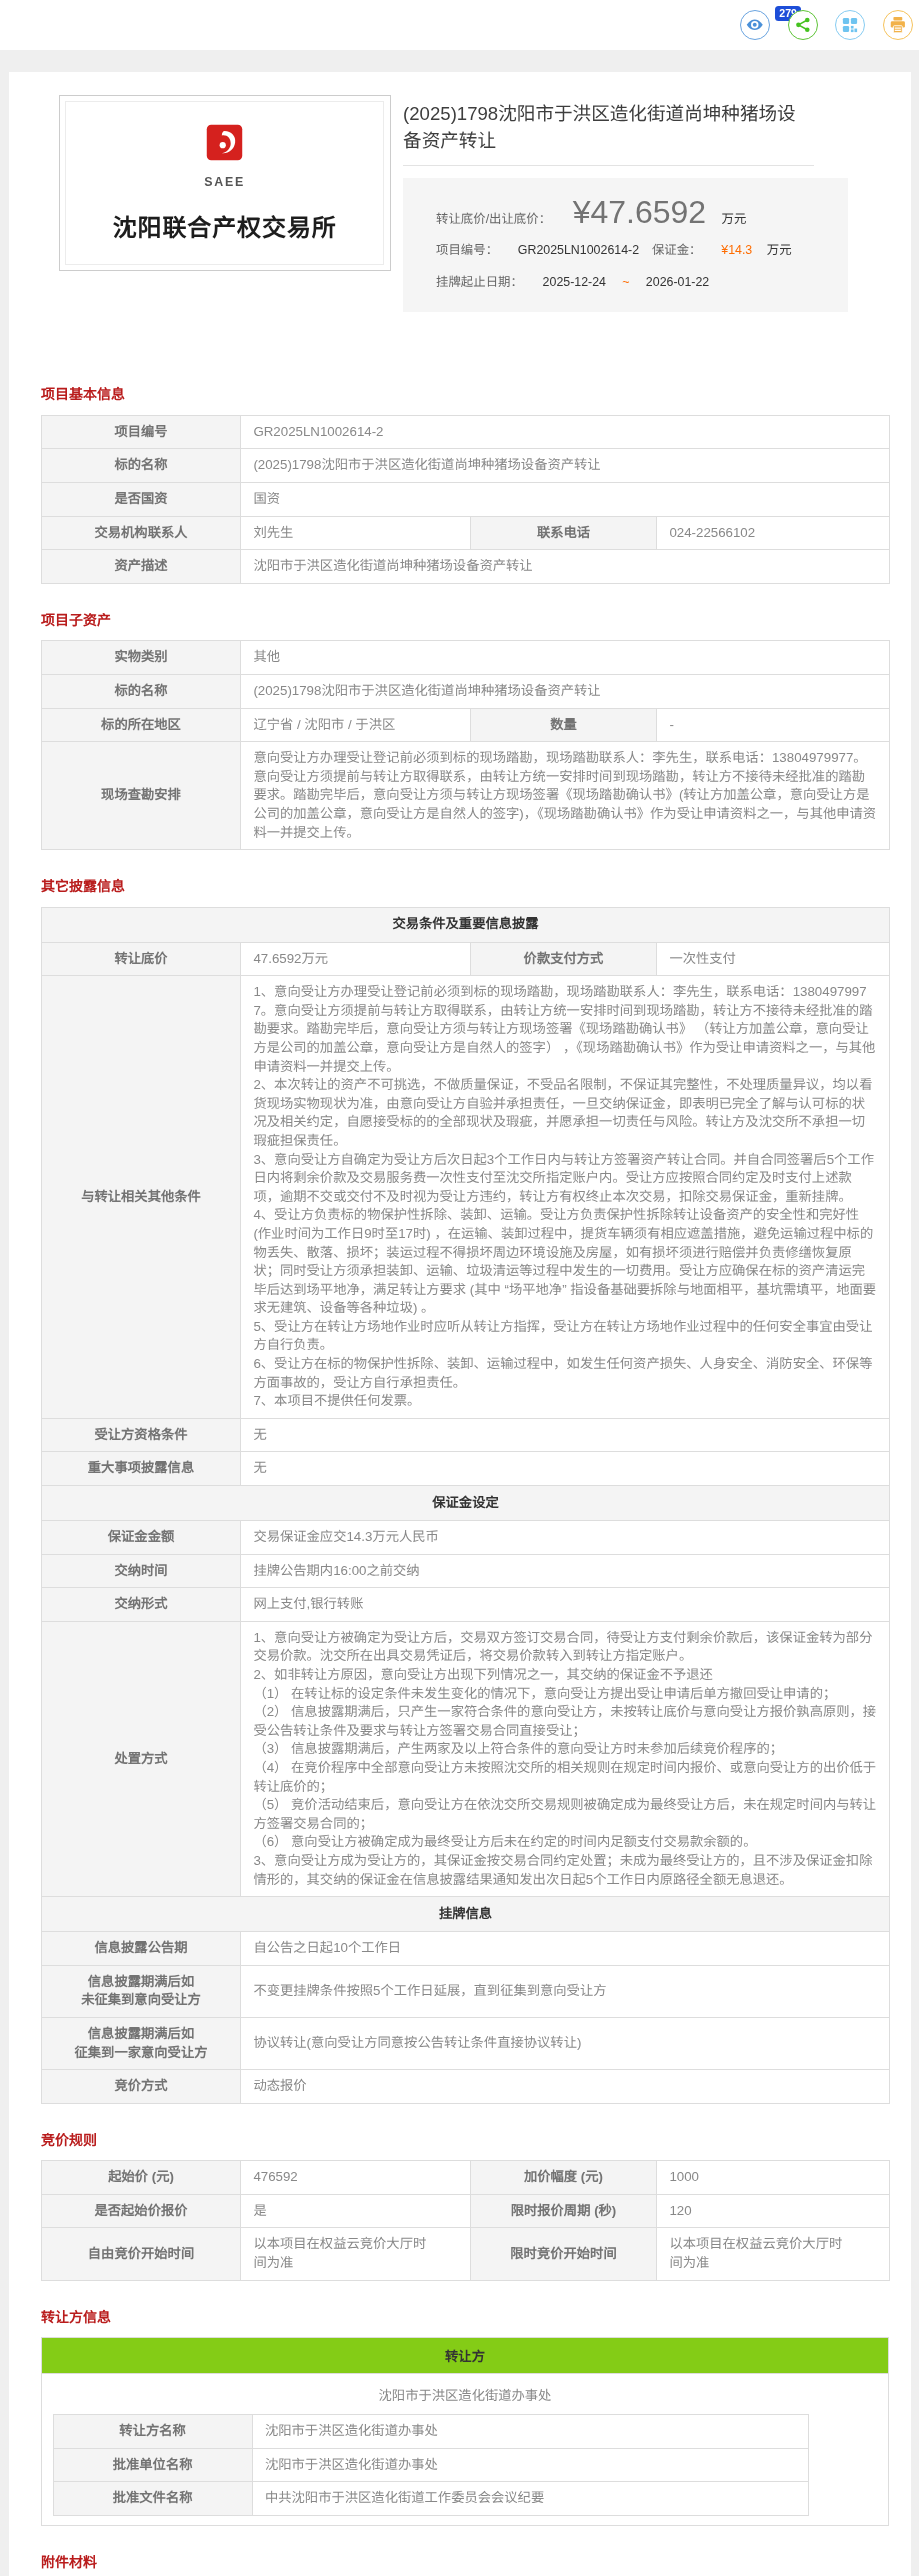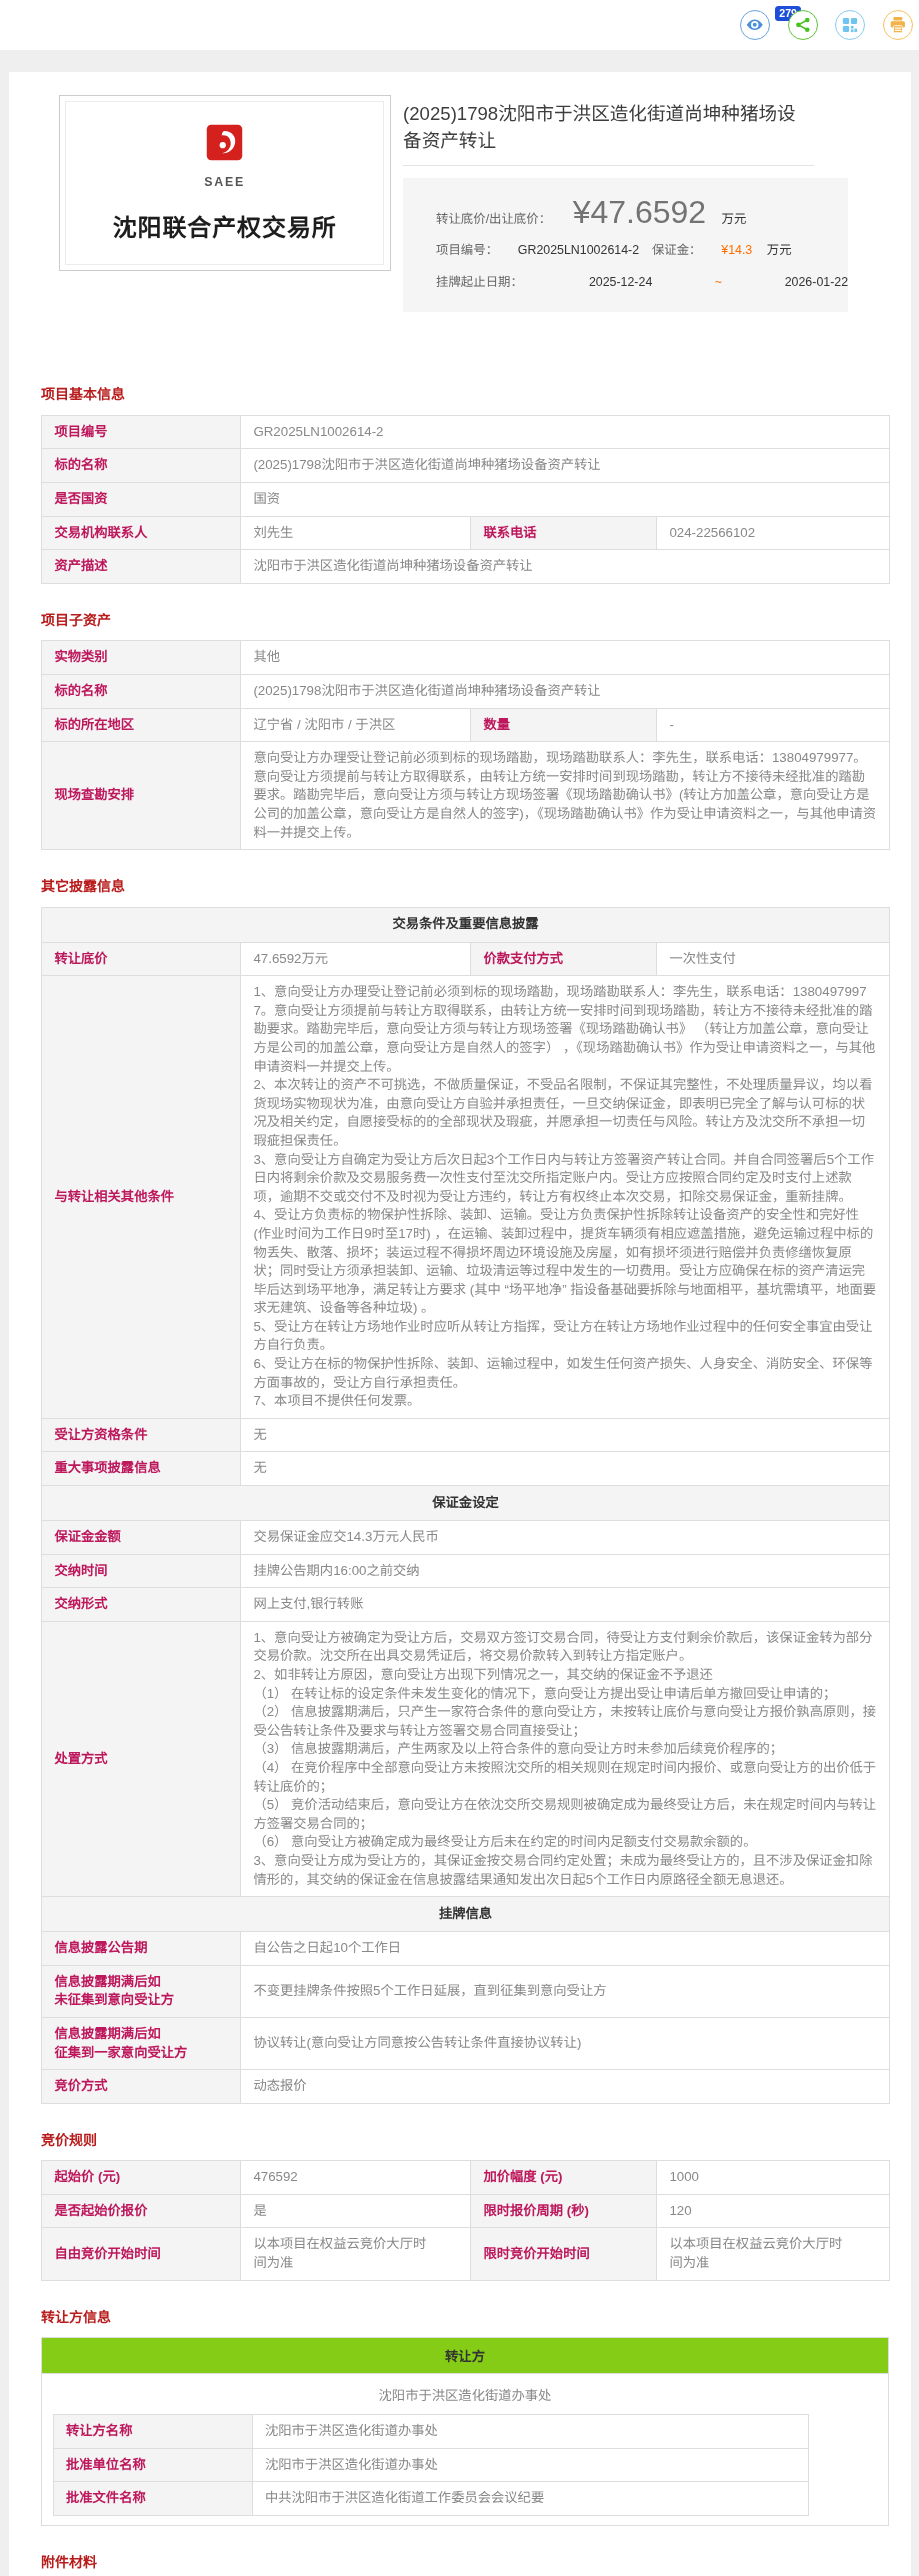--- a/index.html
+++ b/index.html
@@ -35,37 +35,37 @@
   .exchange-name { font-size:24px; font-weight:bold; color:#1d1d1d;
     letter-spacing:0.9px; margin-top:19.5px; }
   .hdr-right { flex:1; min-width:0; }
   .doc-title { font-size:18.6px; font-weight:400; color:#3d3d3d;
     padding:2.7px 0 13.3px; border-bottom:0.9px solid #e3e3e3; width:411px; }
   .price-box { margin-top:12.4px; width:445px; height:134px; background:#f5f5f5;
     padding:12.4px 0 0 33px; }
   .p-row { display:flex; align-items:baseline; font-size:12.4px; color:#666;gap:11px; }
   .p-row.r1 { margin-top:3.5px; }
   .p-row.r2 { margin-top:8.8px; }
-  .p-row.r3 { margin-top:14px;justify-content:space-between; }
+  .p-row.r3 { margin-top:14px; }
   .price-big { font-size:32px; color:#737373; margin:0 4.4px 0 10.6px; }
   .unit { color:#333; }
   .val-dark { color:#333; margin-left:8.8px; }
   .orange { color:#fe6c00; }
   .lab2 { margin-left:1.8px; }
 
   
   .sec-title { color:#b91c1c; font-size:14px; font-weight:bold;
     margin:25px 0 11.5px; }
   .sec-title.first { margin-top:71px; }
 
   table.grid { width:756px; border-collapse:collapse; table-layout:fixed;
     font-size:13.3px; }
   table.grid td { border:0.9px solid #ddd; padding:7px 12.4px; line-height:18.6px;
     vertical-align:middle; word-break:break-all; }
-  td.lbl { background:#f4f4f4; text-align:left; font-weight:bold; color:#be185d;
+  td.lbl { background:#f4f4f4; text-align:center; font-weight:bold; color:#737373;
     white-space:pre-line; }
   td.val { color:#888; padding-left:14px; }
   td.big { white-space:pre-line; padding:5.3px 12.4px 5.3px 14px; }
   td.ghead { background:#f4f4f4; text-align:center; font-weight:bold;
     color:#333; height:35px; }
 
   
   .transferor-box { width:848px; border:0.9px solid #ddd; font-size:13.3px; }
   .t-head { background:#84cc16; border-bottom:0.9px solid #ddd; text-align:center;
     font-weight:bold; color:#333; padding:8px 0; }

